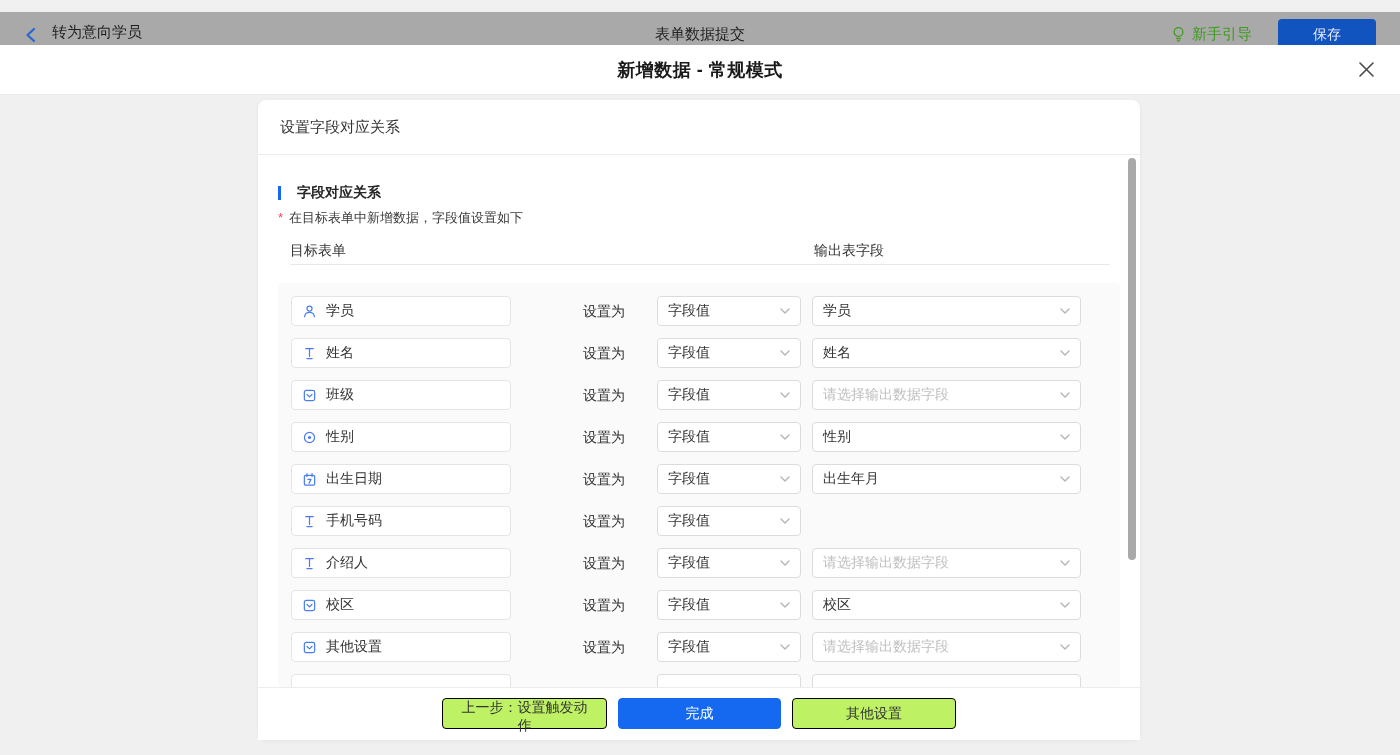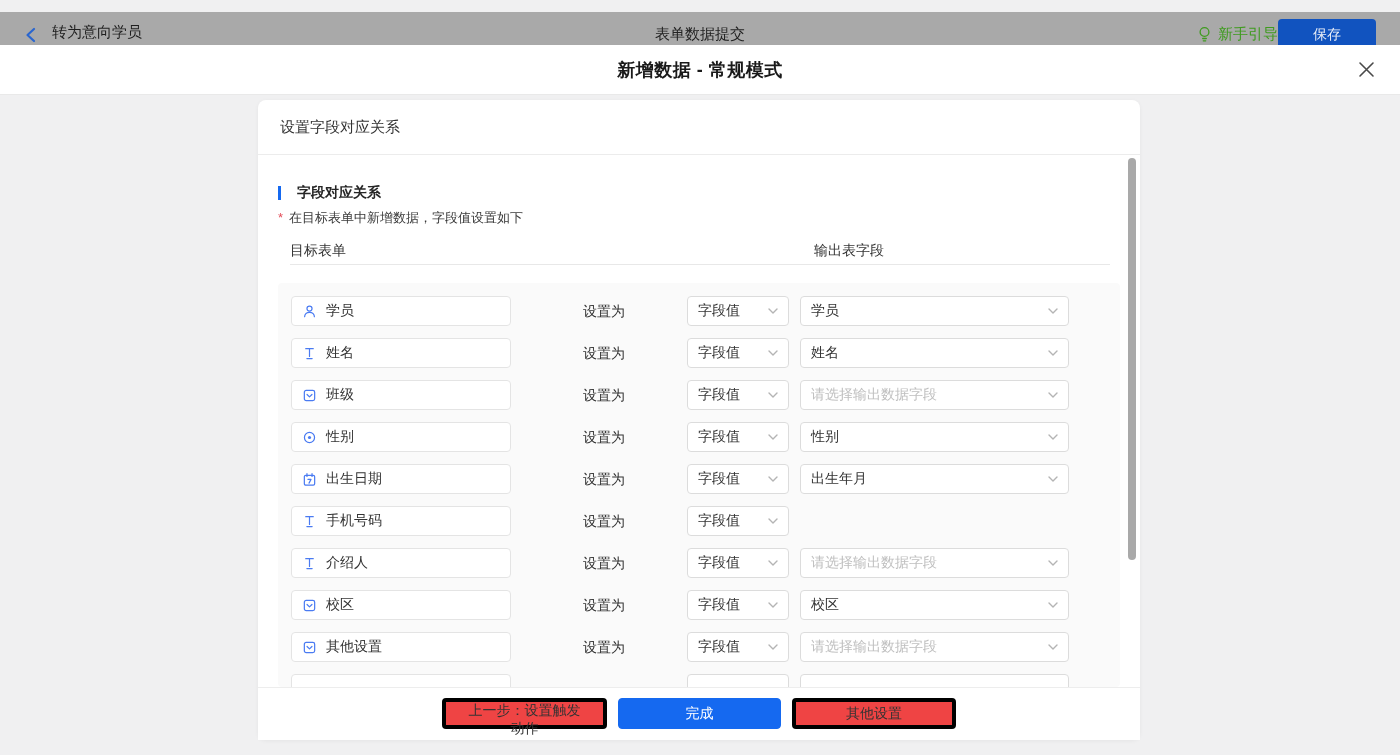--- a/index.html
+++ b/index.html
@@ -24,21 +24,21 @@
   .flow-name {
     font-size:15px; color:#1f1f1f;
     padding-bottom:3px;
     border-bottom:1px dotted #8f8f8f;
     cursor:pointer;
   }
   .topbar-title {
     position:absolute; left:50%; transform:translateX(-50%);
     font-size:15px; color:#222;
   }
-  .topbar-right { display:flex; align-items:center; }
+  .topbar-right { display:flex; align-items:center; gap:26px; }
   .guide { display:flex; align-items:center; gap:6px; color:#3f9b1f; font-size:15px; cursor:pointer; }
   .save-btn {
     background:#1153bf; color:#e9eef7; border:none; border-radius:4px;
     font-size:14px; padding:7px 35px; cursor:pointer;
     font-family:inherit;
   }
 
   
   .modal-header {
     position:absolute; left:0; top:45px; width:1400px; height:50px;
@@ -91,34 +91,34 @@
     display:flex; align-items:center; gap:9px; padding-left:10px;
     font-size:14px; color:#333;
   }
   .ficon { display:flex; align-items:center; }
   .set-as { width:46px; margin-left:72px; font-size:14px; color:#333; line-height:30px; }
   .dd {
     height:30px; background:#fff; border:1px solid #dcdcdc; border-radius:4px;
     display:flex; align-items:center; justify-content:space-between;
     padding:0 10px; font-size:14px; color:#333; cursor:pointer;
   }
-  .dd1 { width:102px; margin-left:58px; }
+  .dd1 { width:144px; margin-left:28px; }
   .dd2 { width:269px; margin-left:11px; }
   .dd.ph span.val { color:#bfbfbf; }
 
   
   .footer {
     height:53px; border-top:1px solid #ededed;
     margin:0 -20px; padding-top:10px;
     display:flex; justify-content:center; gap:11px;
     background:#fff;
   }
   .btn {
     height:31px; border-radius:4px; font-size:14px; font-family:inherit;
-    background:#ef4444; border:4px solid #000000; color:#333; cursor:pointer;
+    background:#bef264; border:1px solid #000000; color:#333; cursor:pointer;
     padding:0 18px;
   }
   .btn.prev { width:165px; }
   .btn.other { width:164px; }
   .btn.primary { width:163px; background:#1569f0; border:1px solid #1569f0; color:#fff; }
 
   
   .scrollbar-thumb {
     position:absolute; right:4px; top:58px; width:8px; height:402px;
     background:#a9a9a9; border-radius:4px; cursor:grab;

